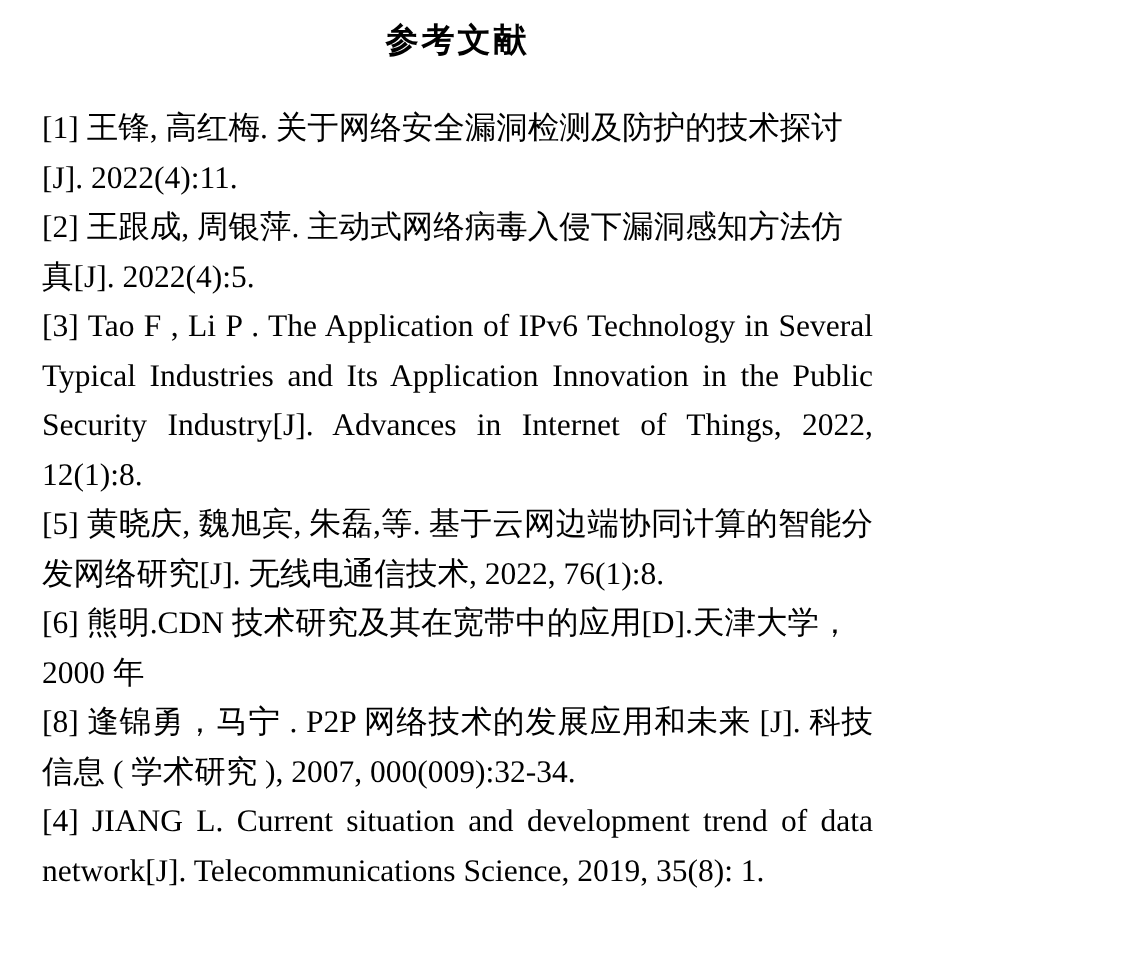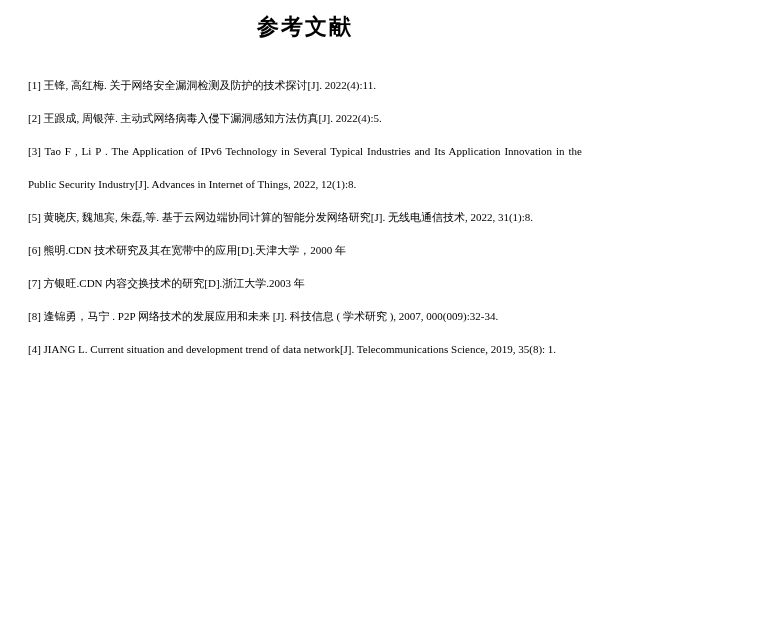--- a/index.html
+++ b/index.html
@@ -36,21 +36,21 @@
   }
 
   .ref-list {
     margin: 0;
     padding: 0;
     list-style: none;
     padding-top: 29px;
   }
 
   .ref-item {
-    font-size: 11px;
+    font-size: 21px;
     line-height: 33px;
     margin: 0;
     padding: 0;
     text-align: justify;
     text-justify: inter-word;
     text-indent: 0;
     word-break: normal;
     overflow-wrap: break-word;
   }
 
@@ -67,20 +67,19 @@
 <body style="background: rgb(255, 255, 255); color: rgb(0, 0, 0);">
 
 <div class="page">
 
   <h1 class="doc-title">参考文献</h1>
 
   <div class="ref-list">
       <p class="ref-item single-line"><span class="label">[1]</span> <span>王锋, 高红梅. 关于网络安全漏洞检测及防护的技术探讨[J]. 2022(4):11.</span></p>
       <p class="ref-item single-line"><span class="label">[2]</span> <span>王跟成, 周银萍. 主动式网络病毒入侵下漏洞感知方法仿真[J]. 2022(4):5.</span></p>
       <p class="ref-item"><span class="label">[3]</span> <span>Tao F , Li P . The Application of IPv6 Technology in Several Typical Industries and Its Application Innovation in the Public Security Industry[J]. Advances in Internet of Things, 2022, 12(1):8.</span></p>
-      <p class="ref-item"><span class="label">[5]</span> <span>黄晓庆, 魏旭宾, 朱磊,等. 基于云网边端协同计算的智能分发网络研究[J]. 无线电通信技术, 2022, 31(1):8.</span></p>
+      <p class="ref-item"><span class="label">[5]</span> <span>黄晓庆, 魏旭宾, 朱磊,等. 基于云网边端协同计算的智能分发网络研究[J]. 无线电通信技术, 2022, 76(1):8.</span></p>
       <p class="ref-item single-line"><span class="label">[6]</span> <span>熊明.CDN 技术研究及其在宽带中的应用[D].天津大学，2000 年</span></p>
-      <p class="ref-item single-line"><span class="label">[7]</span> <span>方银旺.CDN 内容交换技术的研究[D].浙江大学.2003 年</span></p>
       <p class="ref-item"><span class="label">[8]</span> <span>逢锦勇，马宁 . P2P 网络技术的发展应用和未来 [J]. 科技信息 ( 学术研究 ), 2007, 000(009):32-34.</span></p>
       <p class="ref-item"><span class="label">[4]</span> <span>JIANG L. Current situation and development trend of data network[J]. Telecommunications Science, 2019, 35(8): 1.</span></p>
     </div>
 
 </div>
 
 </body></html>

